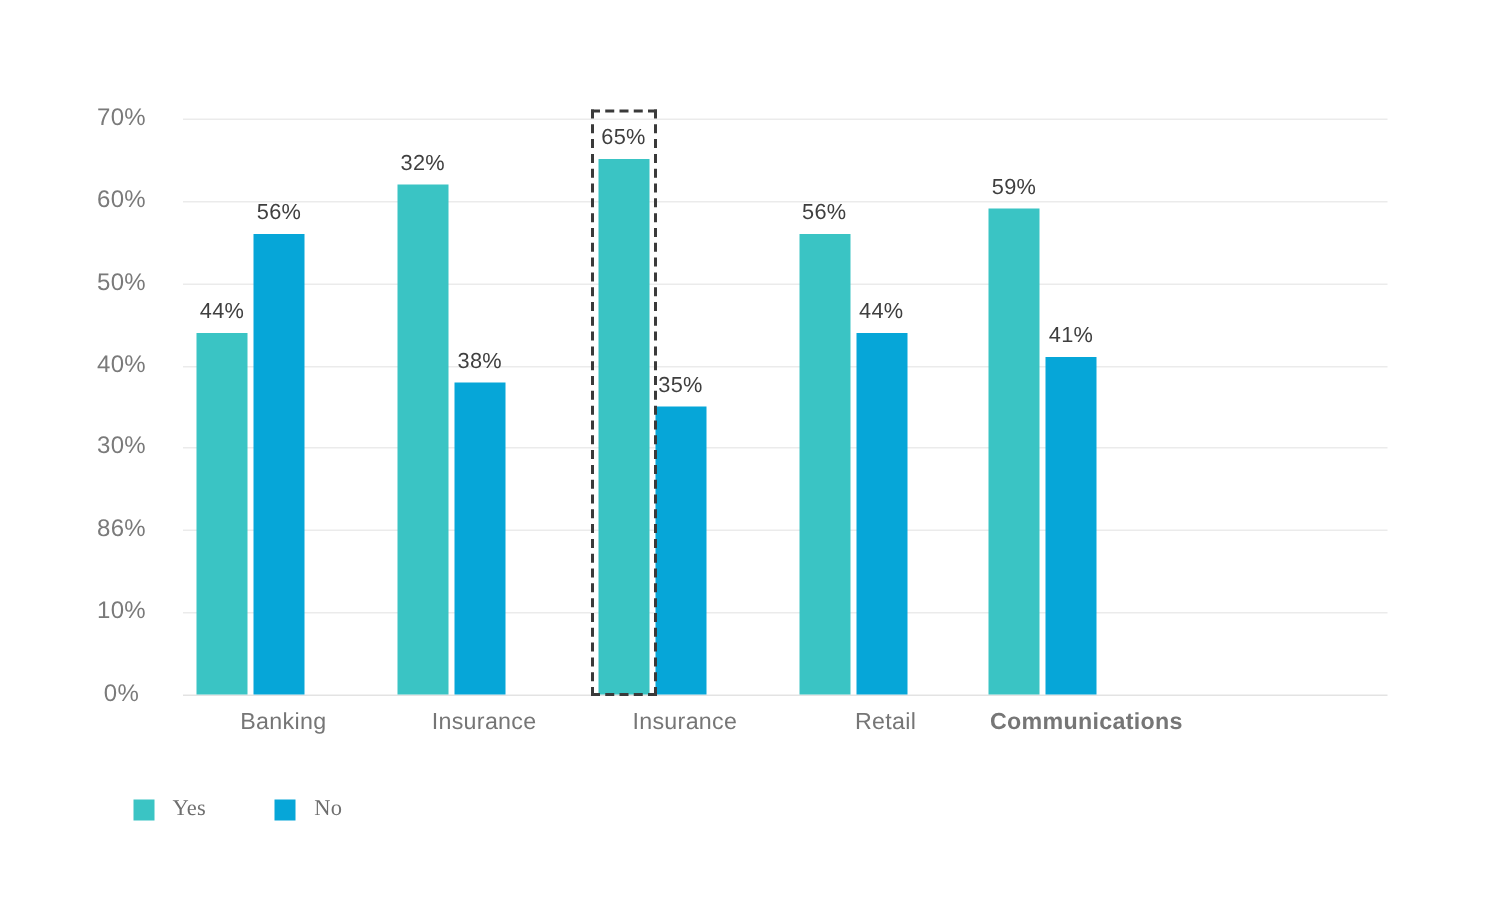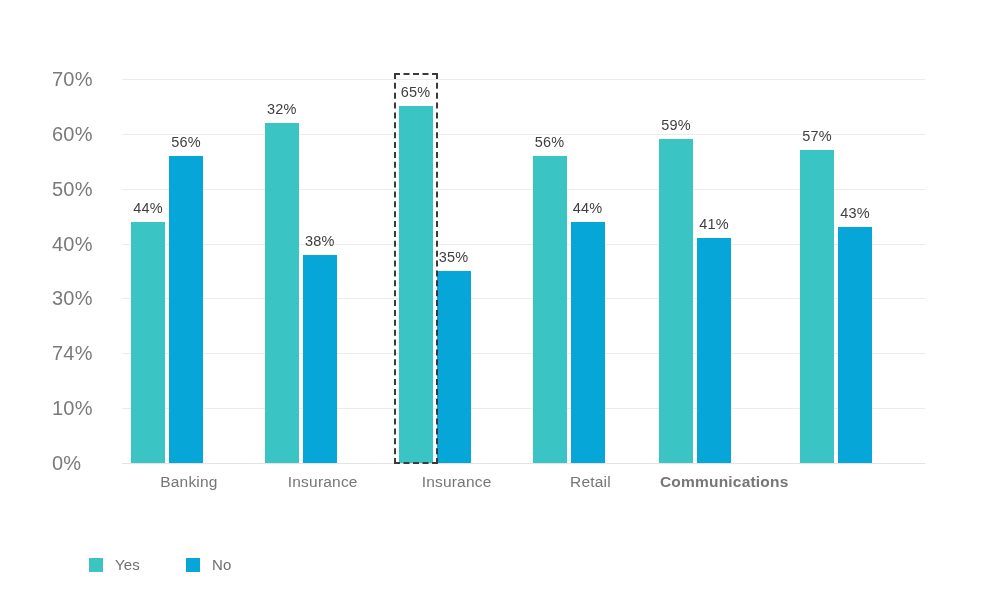--- a/index.html
+++ b/index.html
@@ -37,22 +37,22 @@
   }
   .gridline.baseline {
     background: #e3e3e3;
   }
 
   
   .y-tick-label {
     position: absolute;
     right: 1002px;
     width: 60px;
-    text-align: left;
-    font-size: 20px;
+    text-align: center;
+    font-size: 16px;
     color: #7a7a7a;
     letter-spacing: 0.2px;
     white-space: nowrap;
   }
   .y-axis-labels {
     position: absolute;
     left: 0;
     top: 79px;
     width: 1000px;
     height: 384px;
@@ -125,23 +125,24 @@
     font-size: 15.5px;
     color: #767676;
     line-height: 23px;
     letter-spacing: 0.2px;
   }
 
   
   .legend {
     position: absolute;
     left: 89px;
-    top: 556px;
+    top: 531px;
     display: flex;
     align-items: center;
+    font-family: Liberation Serif, serif;
   }
   .legend-item {
     display: flex;
     align-items: center;
     margin-right: 46px;
   }
   .legend-swatch {
     width: 14px;
     height: 14px;
     margin-right: 12px;
@@ -164,21 +165,21 @@
       <div class="gridline" style="top: 219.429px;"></div>
       <div class="gridline" style="top: 164.571px;"></div>
       <div class="gridline" style="top: 109.714px;"></div>
       <div class="gridline" style="top: 54.8571px;"></div>
       <div class="gridline" style="top: 0px;"></div>
     </div>
 
   <div class="y-axis-labels" id="y-axis-labels">
       <div class="y-tick-label" style="top: 384px;">0%</div>
       <div class="y-tick-label" style="top: 329.143px;">10%</div>
-      <div class="y-tick-label" style="top: 274.286px;">74%</div>
+      <div class="y-tick-label" style="top: 274.286px;">86%</div>
       <div class="y-tick-label" style="top: 219.429px;">30%</div>
       <div class="y-tick-label" style="top: 164.571px;">40%</div>
       <div class="y-tick-label" style="top: 109.714px;">50%</div>
       <div class="y-tick-label" style="top: 54.8571px;">60%</div>
       <div class="y-tick-label" style="top: 0px;">70%</div>
     </div>
 
   <div class="groups" id="groups">
       <div class="group" style="left: 0px; width: 133.833px;">
         <div class="bar-slot yes">
@@ -223,30 +224,20 @@
       <div class="group" style="left: 528px; width: 133.833px;">
         <div class="bar-slot yes">
           <div class="bar yes" style="height: 323.657px; background: rgb(58, 196, 196);"></div>
           <div class="bar-value" style="bottom: 329.657px;">59%</div>
         </div>
         <div class="bar-slot no">
           <div class="bar no" style="height: 224.914px; background: rgb(6, 166, 216);"></div>
           <div class="bar-value" style="bottom: 230.914px;">41%</div>
         </div>
       </div>
-      <div class="group" style="left: 669.167px; width: 133.833px;">
-        <div class="bar-slot yes">
-          <div class="bar yes" style="height: 312.686px; background: rgb(58, 196, 196);"></div>
-          <div class="bar-value" style="bottom: 318.686px;">57%</div>
-        </div>
-        <div class="bar-slot no">
-          <div class="bar no" style="height: 235.886px; background: rgb(6, 166, 216);"></div>
-          <div class="bar-value" style="bottom: 241.886px;">43%</div>
-        </div>
-      </div>
     </div>
 
   <div class="x-labels" id="x-labels">
       <div class="x-label" style="left: 0px; width: 133.833px;">
         <div>Banking</div>
       </div>
       <div class="x-label" style="left: 133.833px; width: 133.833px;">
         <div>Insurance</div>
       </div>
       <div class="x-label" style="left: 267.667px; width: 133.833px;">

